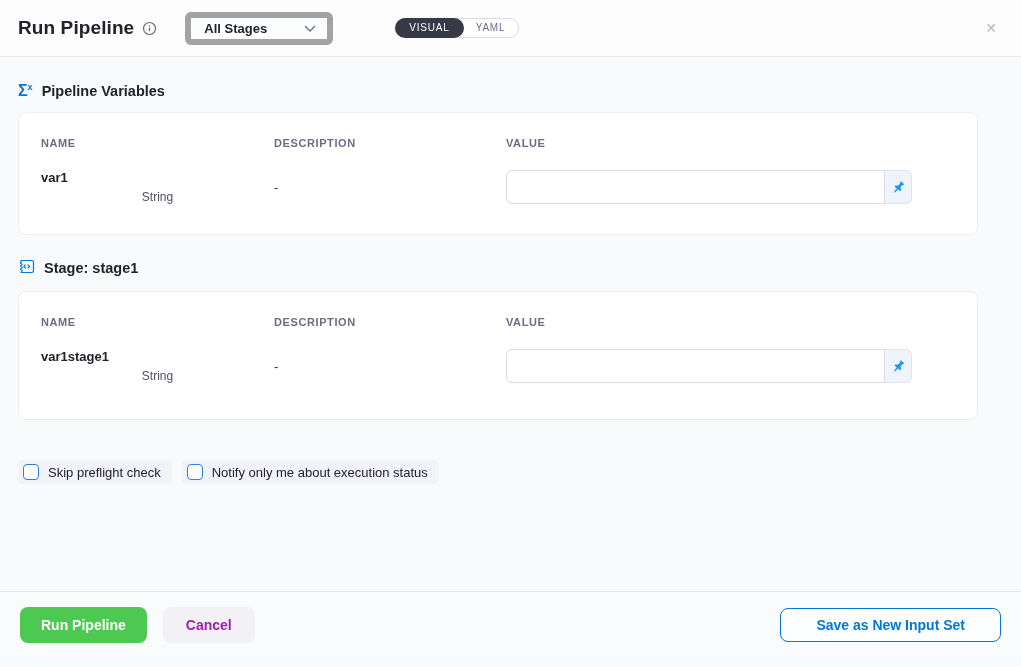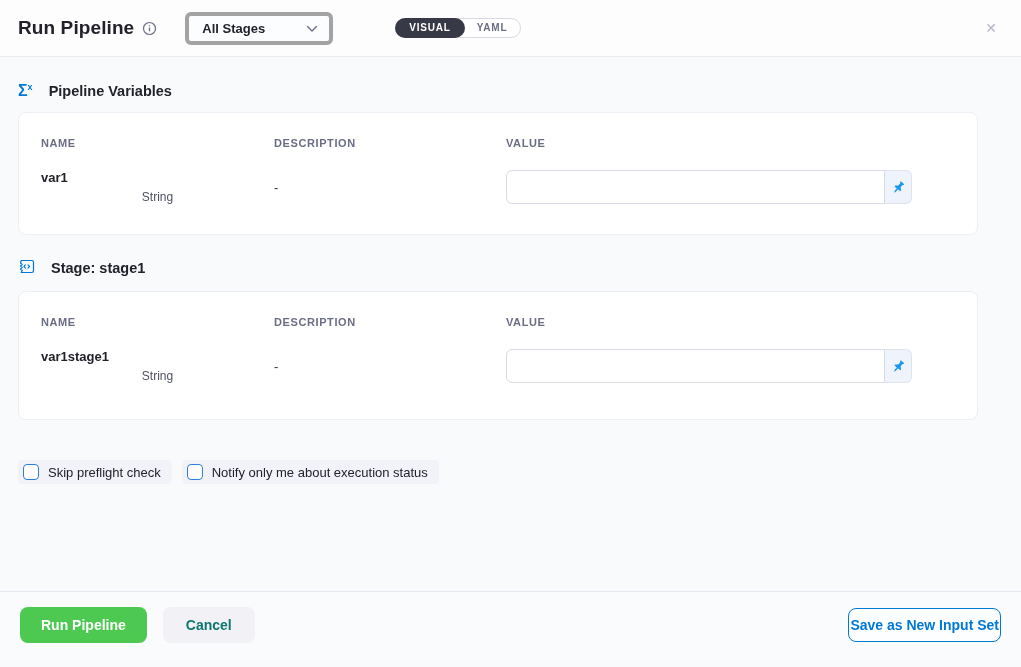--- a/index.html
+++ b/index.html
@@ -13,43 +13,43 @@
 
   
   .hdr {
     flex:0 0 57px; background:#fdfdfe; border-bottom:1px solid #e8eaf0;
     display:flex; align-items:center; padding:0 18px;
   }
   .title { font-size:19px; font-weight:700; margin:0; letter-spacing:.1px; }
   .info-ic { margin-left:8px; display:flex; align-items:center; }
   .stage-select {
     margin-left:28px; width:148px; height:33px;
-    border:4px solid #a3a3a3; border-radius:6px; background:#fbfdff;
+    border:6px solid #a3a3a3; border-radius:6px; background:#fbfdff;
     display:flex; align-items:center; justify-content:space-between;
     padding:0 11px 0 13px; font-size:13px; font-weight:700; cursor:pointer;
   }
   .toggle {
     margin-left:62px; display:flex; align-items:center;
     border:1px solid #d8dae4; border-radius:999px; background:#fff; height:20px;
   }
   .seg {
-    font-size:10px; font-weight:700; letter-spacing:.8px;
+    font-size:10px; font-weight:400; letter-spacing:.8px;
     padding:0 14px; height:20px; line-height:20px; border-radius:999px;
     color:#6b6d85; cursor:pointer; margin:-1px;
   }
   .seg.active { background:#383946; color:#fff; }
   .close-x {
     margin-left:auto; color:#b4b6c6; font-size:14px; line-height:1;
     cursor:pointer; padding:4px; margin-right:2px;
   }
 
   
   .main { flex:1; padding:26px 18px 0; background:#f9fafc; overflow:hidden; }
   .sec-head {
-    display:flex; align-items:center; gap:16px;
+    display:flex; align-items:center; gap:9px;
     font-size:14.5px; font-weight:700; margin:0 0 13px;
   }
   .sigma { color:#0278d5; font-weight:700; font-size:16px; line-height:1; }
   .sigma sup { font-size:9px; font-weight:700; }
   .card {
     width:960px; background:#fff; border:1px solid #edeff4; border-radius:8px;
     padding:24px 22px 30px;
   }
   .card.stage-card { padding-bottom:36px; margin-bottom:0; }
   .grid { display:grid; grid-template-columns:233px 232px 1fr; align-items:center; }
@@ -89,27 +89,27 @@
   .ftr {
     flex:0 0 67px; border-top:1px solid #e5e7ee; background:#f9fbfd;
     display:flex; align-items:center; padding:0 20px;
   }
   button { font-family:"Liberation Sans","DejaVu Sans",sans-serif; cursor:pointer; }
   .btn-run {
     background:#4dc952; color:#fff; font-weight:700; font-size:14px;
     height:36px; padding:0 21px; border:none; border-radius:8px;
   }
   .btn-cancel {
-    margin-left:16px; background:#f1f1f6; color:#0f766e; font-weight:700;
+    margin-left:16px; background:#f1f1f6; color:#a21caf; font-weight:700;
     font-size:14px; height:36px; padding:0 23px; border:none; border-radius:8px;
   }
   .btn-save {
     margin-left:auto; background:#fdfeff; color:#0278d5;
     border:1px solid #0278d5; font-weight:700; font-size:14px;
-    height:34px; padding:0 1px; border-radius:8px;
+    height:34px; padding:0 35px; border-radius:8px;
   }
 </style>
 </head>
 <body>
 
 <div class="modal">
 
   <div class="hdr">
     <h1 class="title">Run Pipeline</h1>
     <span class="info-ic">

